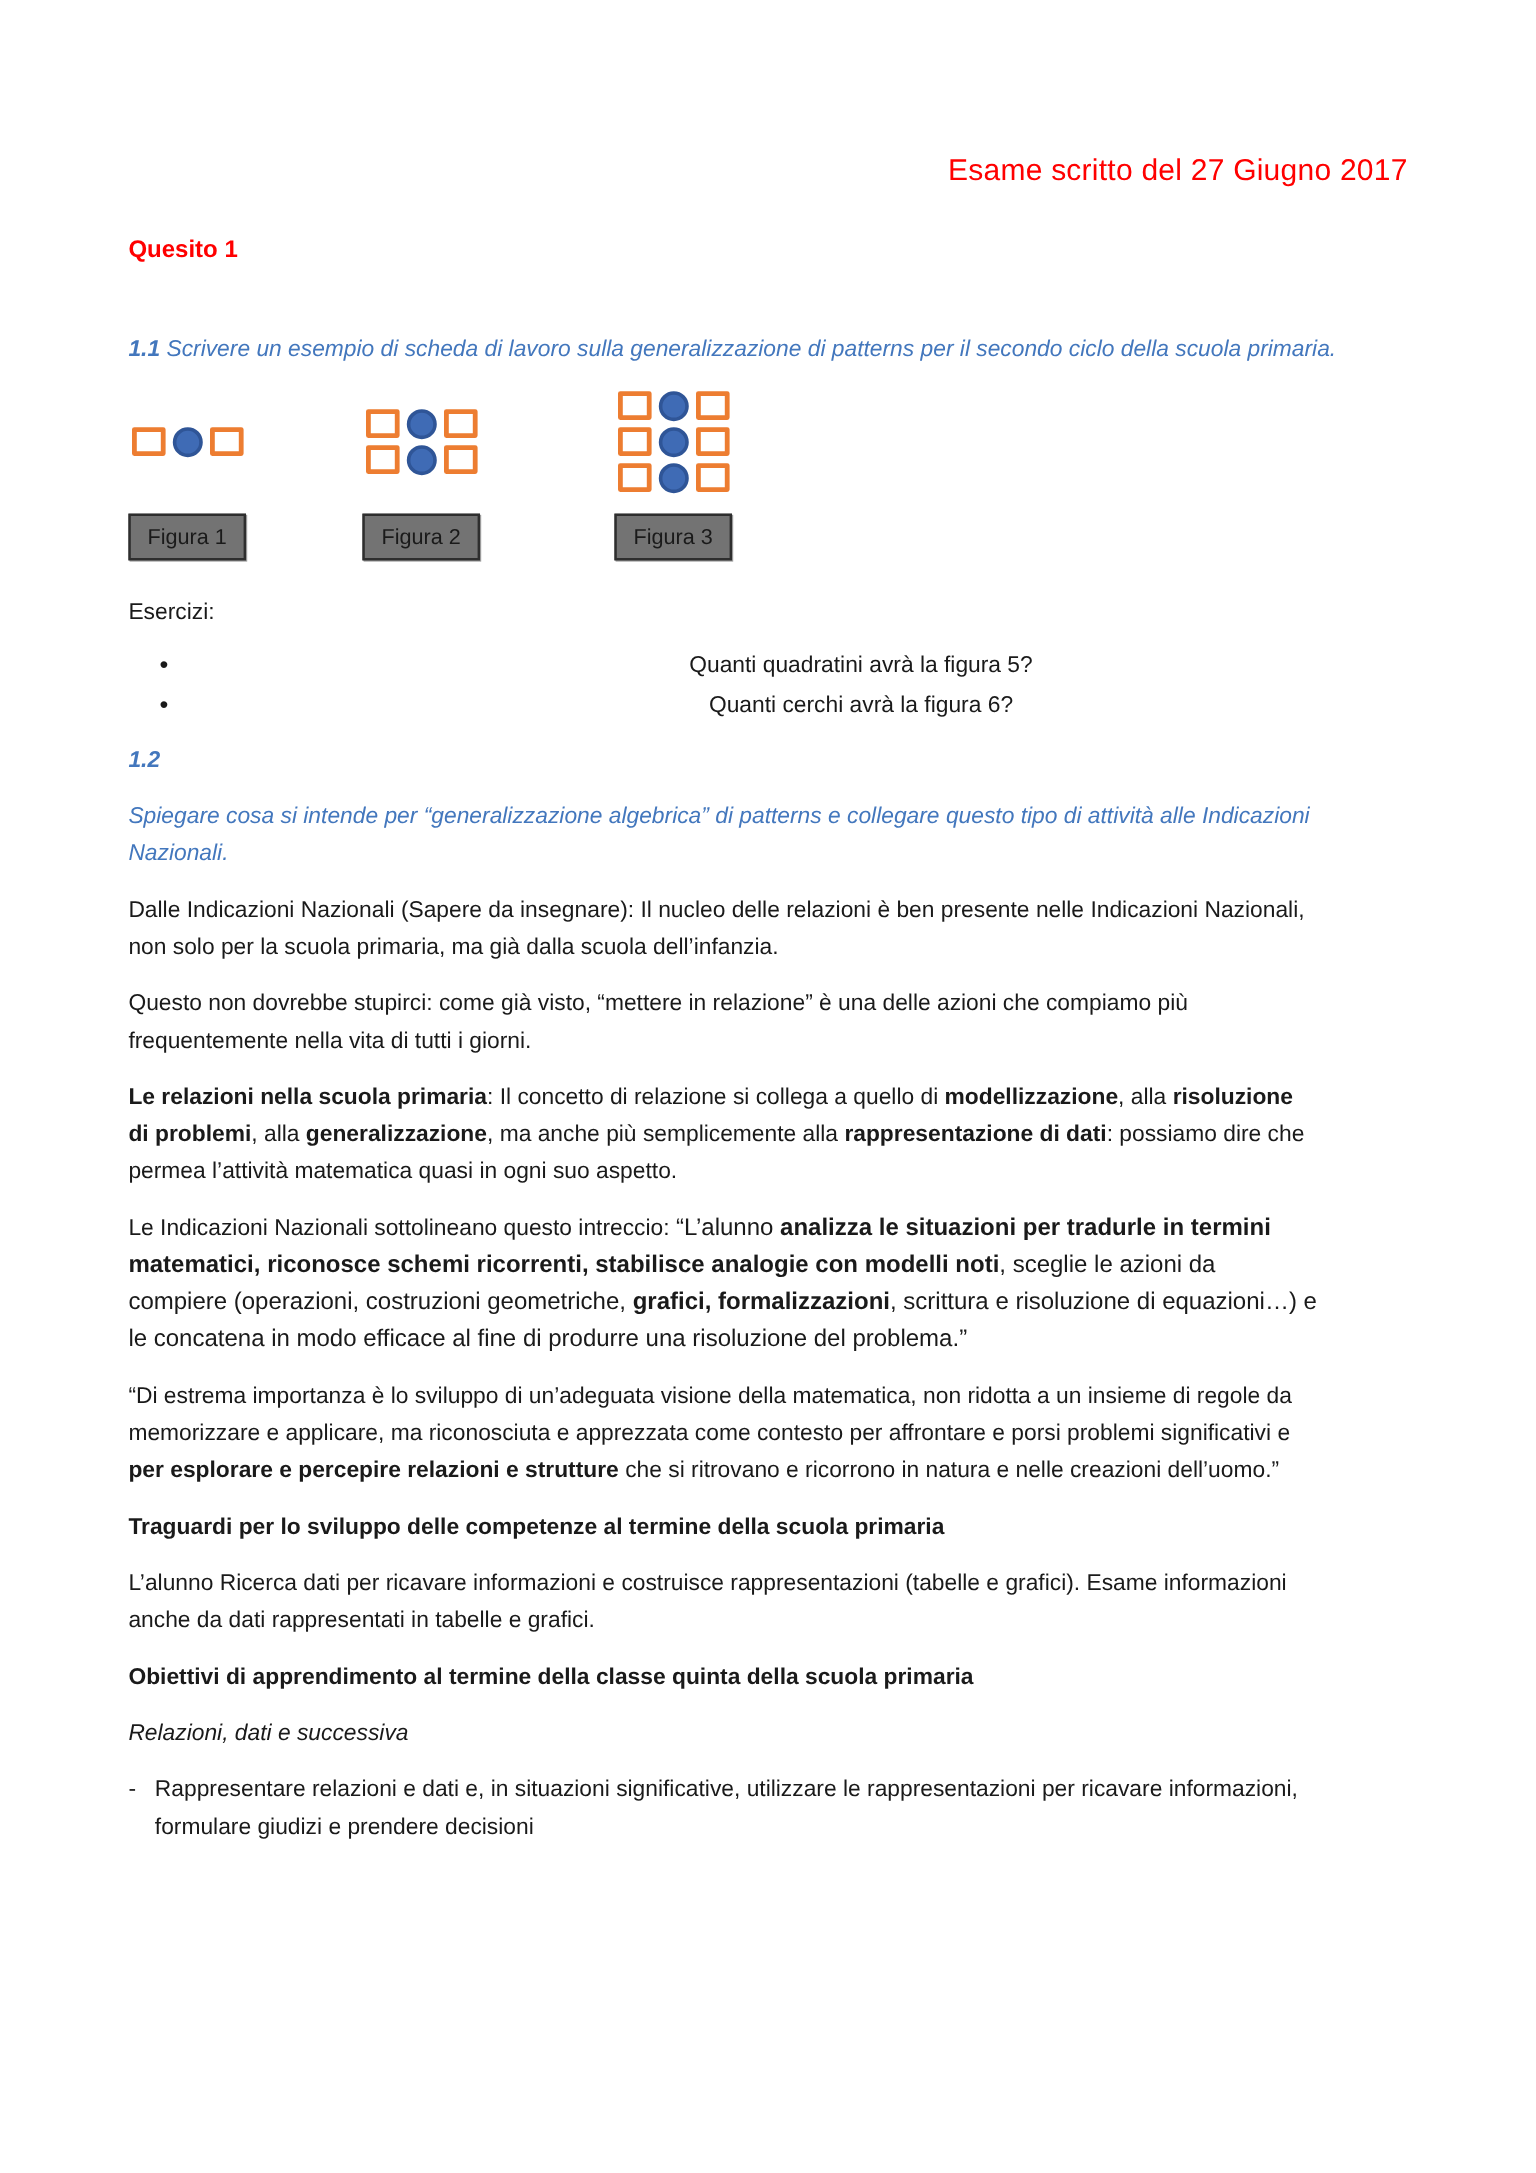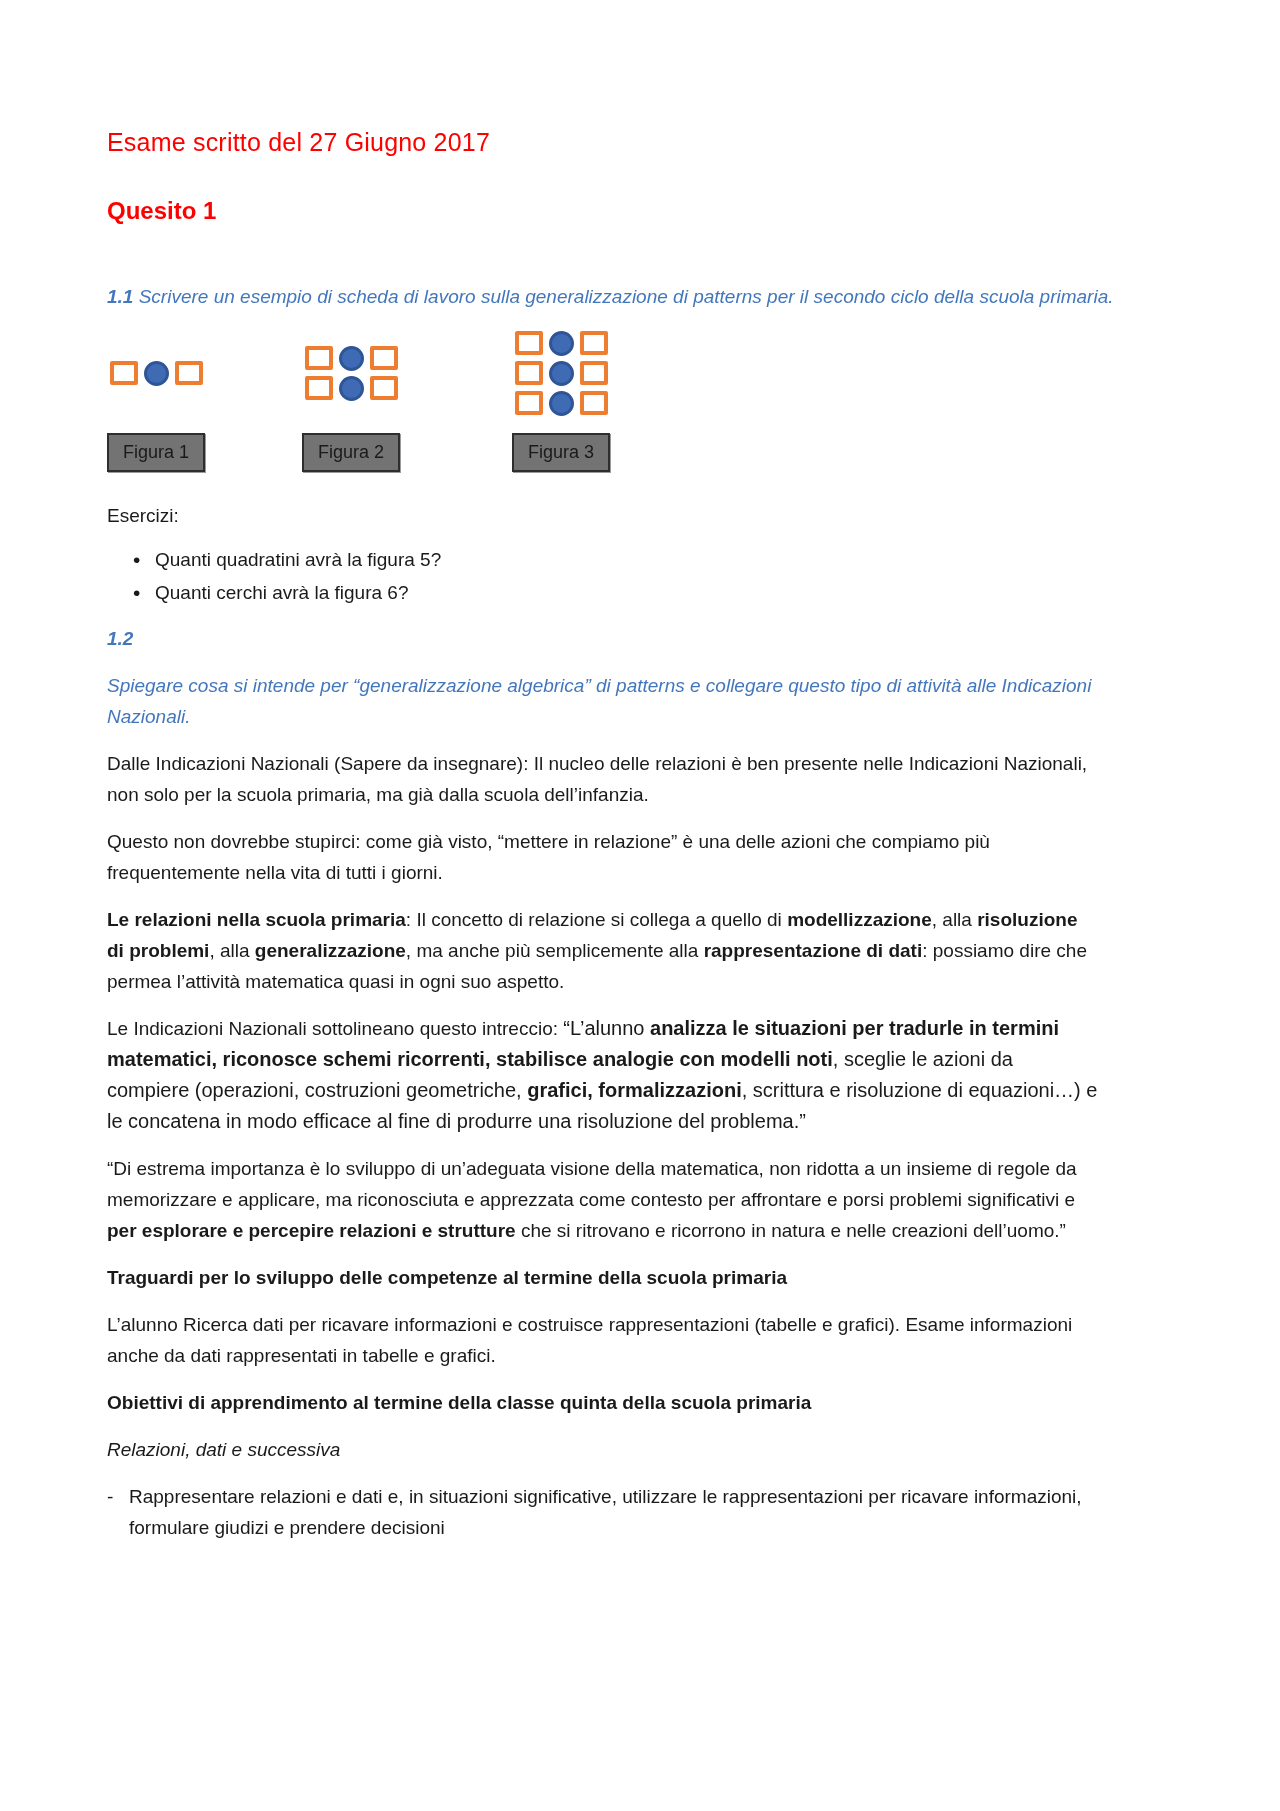--- a/index.html
+++ b/index.html
@@ -12,24 +12,24 @@
     --label-border:#2E2E2E;
   }
   html,body{margin:0;padding:0;}
   body{
     width:1280px;height:1811px;overflow:hidden;background:#ffffff;
     font-family:"Liberation Sans", sans-serif;color:var(--body-text);
   }
   .page{padding:128px 0 0 107px;box-sizing:border-box;}
   .doc-title{
     margin:0 0 40px 0;font-size:25px;font-weight:400;color:var(--title-red);
-    width:1066px;text-align:left;letter-spacing:0.2px;
+    width:1066px;text-align:right;letter-spacing:0.2px;
   }
   .quesito{
-    margin:0 0 56px 0;font-size:24px;font-weight:700;color:var(--title-red);
+    margin:0 0 56px 0;font-size:20px;font-weight:700;color:var(--title-red);
   }
   .para{
     margin:0 0 16px 0;font-size:19px;line-height:31px;width:992px;color:var(--body-text);
   }
   .para.blue{color:var(--text-blue);font-style:italic;}
   .para.hang{padding-left:46px;text-indent:-46px;}
   .para.sec-label{}
   .para.bold{font-weight:700;}
   .para.italic{font-style:italic;}
   .b{font-weight:700;}
@@ -41,21 +41,21 @@
   .fig-shapes{height:90px;display:flex;flex-direction:column;justify-content:center;gap:5px;}
   .fig-row{display:flex;gap:6px;align-items:center;}
   .shape{display:inline-block;box-sizing:border-box;}
   .shape.square{width:28px;height:24px;border:4px solid var(--square-orange);background:#fff;border-radius:2px;}
   .shape.circle{width:25px;height:25px;border-radius:50%;background:var(--circle-fill);border:3px solid var(--circle-stroke);}
   .fig-label{
     margin-top:15px;border:2px solid var(--label-border);width:98px;box-sizing:border-box;
     text-align:center;padding:7px 0;font-size:18px;background:#737373;box-shadow:1px 1px 0 #9a9a9a;
   }
   
-  ul.bullets{list-style:none;margin:0 0 14px 26px;padding:0;}
+  ul.bullets{list-style:none;margin:0 0 14px 26px;padding:0;text-align:center;}
   ul.bullets li{
     position:relative;padding-left:22px;font-size:19px;line-height:33px;margin:0;
   }
   ul.bullets li::before{content:"\2022";position:absolute;left:0;top:0;font-size:21px;}
   
   .para.dash{display:flex;}
   .dash-marker{width:22px;flex:0 0 22px;}
   .dash-content{flex:1;}
 </style>
 </head>

